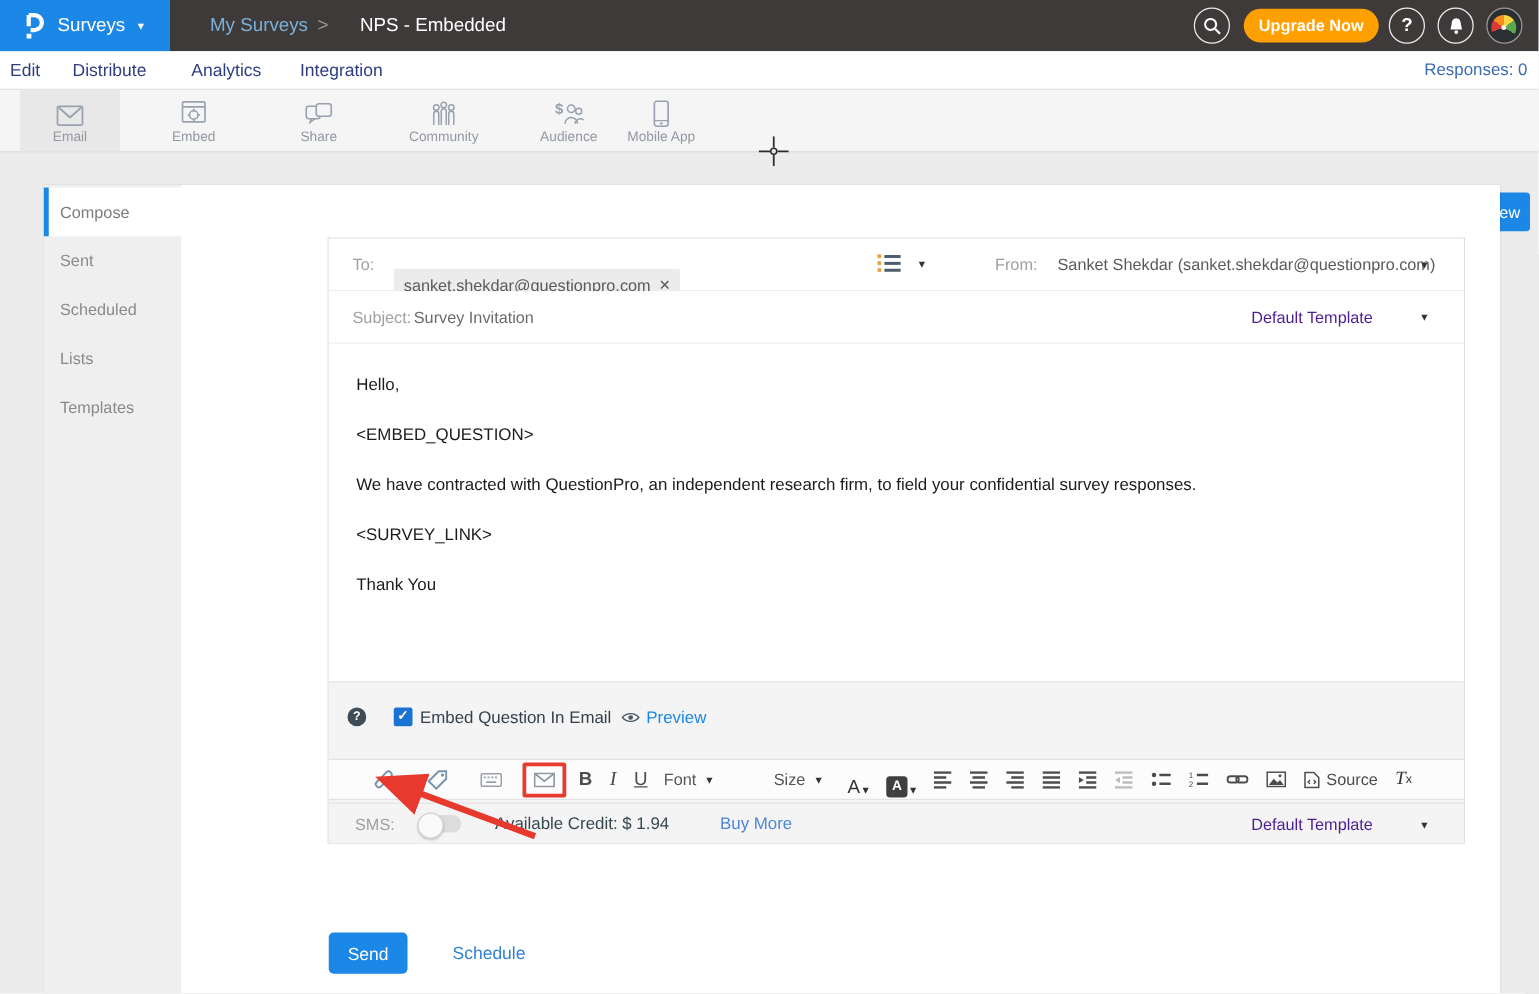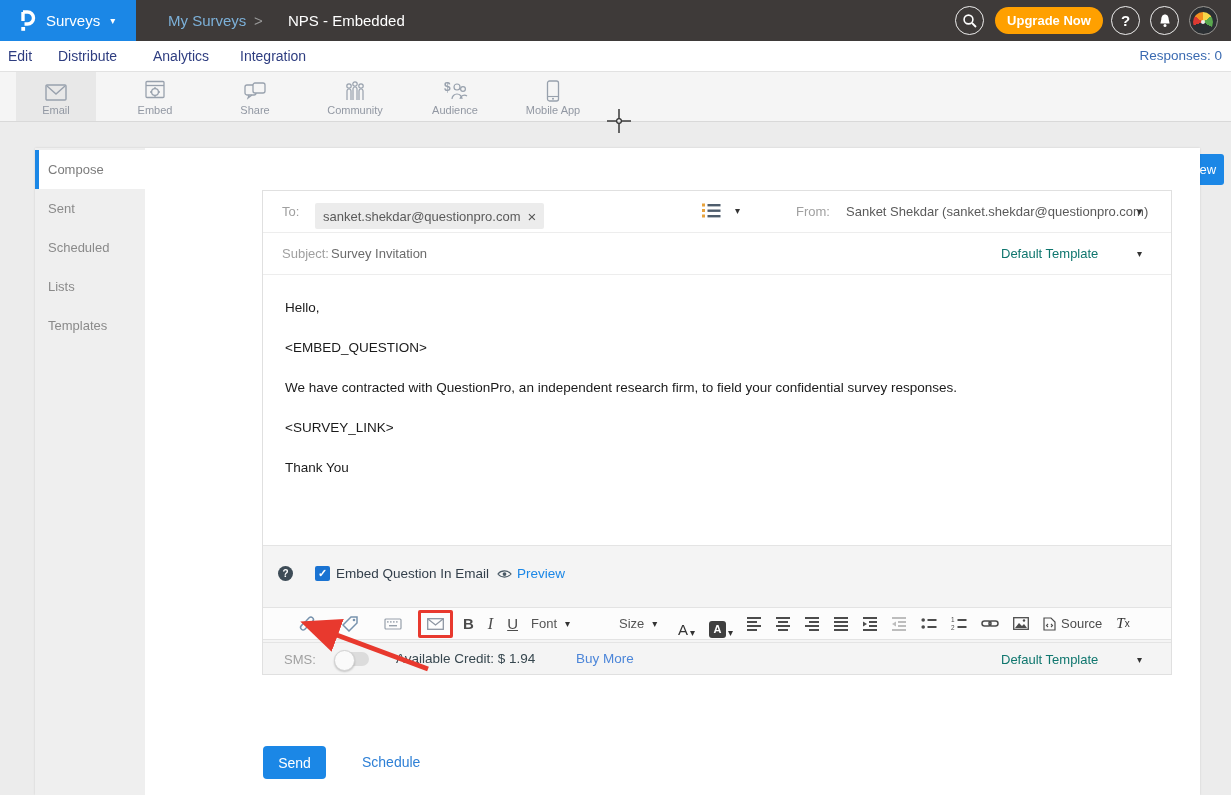--- a/index.html
+++ b/index.html
@@ -51,37 +51,37 @@
   .row { position:relative; width:100%; }
   .row-to { height:42px; background:#fff; border-bottom:1px solid #ededed; }
   .row-email { height:42px; background:#f5f5f5; }
   .row-subject { height:42px; background:#fff; border-bottom:1px solid #ededed; }
   .row-body { height:270px; background:#fff; padding:13px 22px 0 22px; }
   .row-options { height:97px; background:#f4f4f4; border-top:1px solid #e4e4e4; }
   .row-sms { height:32px; background:#f4f4f4; border-top:1px solid #e4e4e4; }
 
   .flabel { position:absolute; font-size:13px; color:#a0a0a0; }
   .row-to .flabel { left:19px; top:13px; }
-  .chip { position:absolute; left:52px; top:12px; height:26px; background:#ececec; border-radius:2px; display:flex; align-items:center; padding:0 8px; font-size:13px; color:#5a5a5a; }
+  .chip { position:absolute; left:52px; top:24px; height:26px; background:#ececec; border-radius:2px; display:flex; align-items:center; padding:0 8px; font-size:13px; color:#5a5a5a; }
   .chip .x { margin-left:7px; color:#555; font-size:15px; cursor:pointer; }
   .list-btn { position:absolute; left:438px; top:11px; display:flex; align-items:center; gap:14px; cursor:pointer; }
   .caret-dark { color:#333; font-size:10px; }
   .from-label { position:absolute; left:533px; top:13px; font-size:13px; color:#a0a0a0; }
   .from-value { position:absolute; left:583px; top:13px; font-size:13px; color:#5a5a5a; cursor:pointer; }
   .row-to .from-caret, .tmpl-caret { position:absolute; left:874px; top:15px; }
 
   .row-email .flabel { left:19px; top:13px; }
   .toggle-on { position:absolute; left:72px; top:15px; width:33px; height:14px; background:#82c5bf; border-radius:7px; cursor:pointer; }
   .toggle-on::after { content:""; position:absolute; right:-2px; top:-2.5px; width:19px; height:19px; background:#13998c; border-radius:50%; }
   .toggle-off { position:absolute; left:73px; top:9px; width:33px; height:14px; background:#dcdcdc; border-radius:7px; cursor:pointer; }
   .toggle-off::after { content:""; position:absolute; left:-2px; top:-2.5px; width:19px; height:19px; background:#fafafa; border:1px solid #d2d2d2; border-radius:50%; box-shadow:0 1px 2px rgba(0,0,0,.2); }
 
   .row-subject .flabel { left:19px; top:13px; }
   .subject-value { position:absolute; left:68px; top:13px; font-size:13px; color:#6b6b6b; }
-  .tmpl-text { position:absolute; left:738px; top:13px; font-size:13px; color:#0f766e; cursor:pointer; }
+  .tmpl-text { position:absolute; left:738px; top:13px; font-size:13px; color:#4c1d95; cursor:pointer; }
 
   .row-body p { font-size:13.5px; color:#1b1b1b; line-height:40px; white-space:nowrap; }
 
   .embed-row { position:absolute; left:15px; top:20px; display:flex; align-items:center; }
   .help-badge { width:15px; height:15px; border-radius:50%; background:#3e4c57; color:#fff; font-size:10px; font-weight:bold; display:flex; align-items:center; justify-content:center; cursor:pointer; }
   .checkbox { width:15px; height:15px; background:#1a73d2; border-radius:2px; color:#fff; font-size:11px; font-weight:bold; text-align:center; line-height:15px; margin-left:22px; cursor:pointer; }
   .embed-label { font-size:13.5px; color:#34404c; margin-left:6px; }
   .embed-preview { display:flex; align-items:center; gap:5px; margin-left:8px; color:#1b87e6; font-size:13.5px; cursor:pointer; }
 
   .editor-toolbar { position:absolute; left:0; right:0; top:61px; height:33px; background:#fcfcfc; border-top:1px solid #e3e3e3; border-bottom:1px solid #e3e3e3; display:flex; align-items:center; padding-left:22px; }
@@ -222,21 +222,21 @@
         <svg width="26" height="22" viewBox="0 0 26 22">
             <text x="2" y="11" font-size="12" fill="#98a1ad" font-weight="bold">$</text>
             <circle cx="15" cy="7" r="3" fill="none" stroke="#98a1ad" stroke-width="1.2"></circle>
             <circle cx="21" cy="9" r="2.4" fill="none" stroke="#98a1ad" stroke-width="1.2"></circle>
             <path d="M10 19 a5 5 0 0 1 10 0 M18 19 a4.4 4.4 0 0 1 7 -3" fill="none" stroke="#98a1ad" stroke-width="1.2"></path>
           </svg>
       </span>
       <span class="dlabel">Audience</span>
     </div>
 
-    <div class="dtab" style="left:513px;">
+    <div class="dtab" style="left:489px;">
       <span class="dicon">
         <svg width="14" height="22" viewBox="0 0 14 22">
             <rect x="1.5" y="1" width="11" height="20" rx="2" fill="none" stroke="#98a1ad" stroke-width="1.3"></rect>
             <line x1="1.5" y1="16.5" x2="12.5" y2="16.5" stroke="#98a1ad" stroke-width="1.1"></line>
             <circle cx="7" cy="18.8" r="1" fill="#98a1ad"></circle>
           </svg>
       </span>
       <span class="dlabel">Mobile App</span>
     </div>
 

